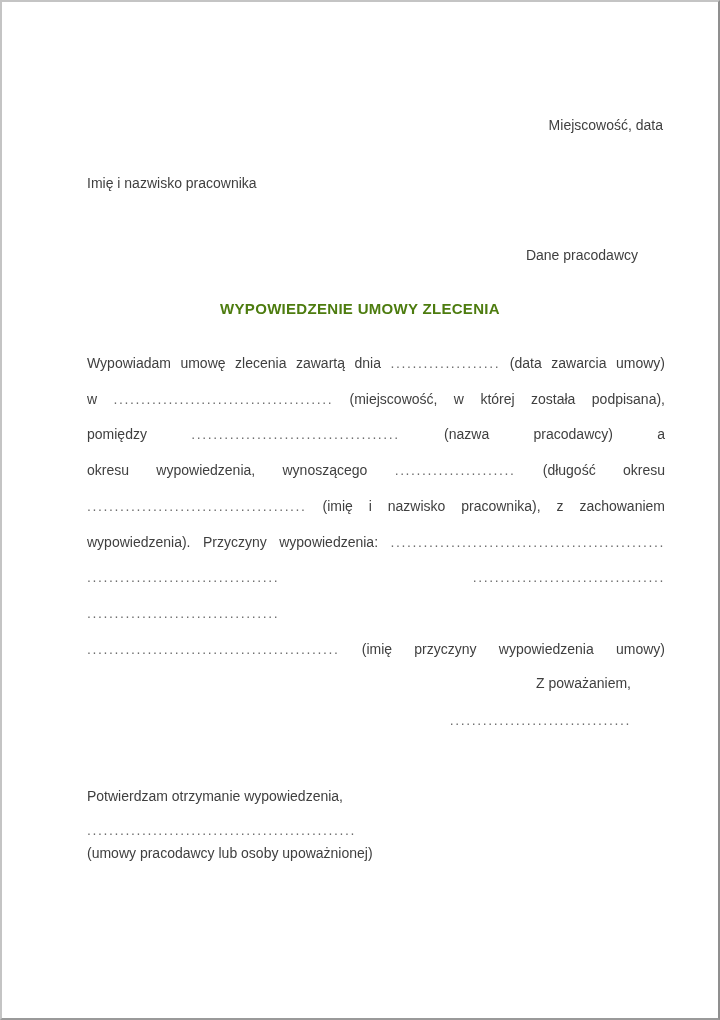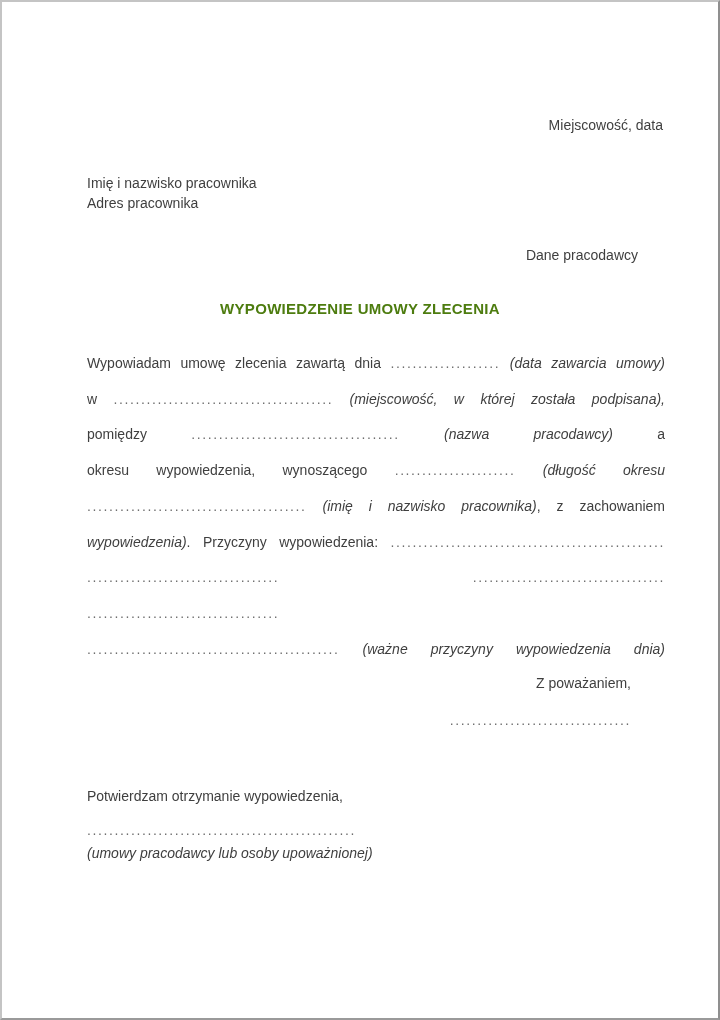--- a/index.html
+++ b/index.html
@@ -39,21 +39,21 @@
     top: 344px; left: 85px; width: 578px;
     line-height: 35.7px;
   }
   .line {
     text-align: justify;
     text-align-last: justify;
     white-space: normal;
   }
   .line.single { text-align-last: left; }
 
-  .it   { font-style: italic; }
+  .it   { }
   .dots { letter-spacing: 1.6px; color: #6e6e6e; }
 
   .regards { top: 671px; right: 87px; line-height: 20px; margin-left: 21px; }
 
   .sig-block {
     top: 707px; right: 87px;
     text-align: center;
     line-height: 22px;
   }
   .confirm { top: 784px; left: 85px; line-height: 20px; }
@@ -61,36 +61,35 @@
 </style>
 </head>
 <body>
 
 <div class="page">
 
   <div class="abs place-date right-text lh20">Miejscowość, data</div>
 
   <div class="abs employee lh20">
     <div>Imię i nazwisko pracownika</div>
-    <div>Adres pracownika</div>
   </div>
 
   <div class="abs employer right-text lh20">Dane pracodawcy</div>
 
   <div class="abs doc-title">WYPOWIEDZENIE UMOWY ZLECENIA</div>
 
   <div class="abs body-par">
     <div class="line"><span class="rg">Wypowiadam umowę zlecenia zawartą dnia </span><span class="dots">....................</span><span class="it"> (data zawarcia umowy)</span></div>
     <div class="line"><span class="rg">w </span><span class="dots">........................................</span><span class="it"> (miejscowość, w której została podpisana),</span></div>
     <div class="line"><span class="rg">pomiędzy </span><span class="dots">......................................</span><span class="it"> (nazwa pracodawcy)</span><span class="rg"> a</span></div>
     <div class="line"><span class="rg">okresu wypowiedzenia, wynoszącego </span><span class="dots">......................</span><span class="it"> (długość okresu</span></div>
     <div class="line"><span class="dots">........................................</span><span class="it"> (imię i nazwisko pracownika)</span><span class="rg">, z zachowaniem</span></div>
     <div class="line"><span class="it">wypowiedzenia)</span><span class="rg">. Przyczyny wypowiedzenia: </span><span class="dots">..................................................</span></div>
     <div class="line single"><span class="dots">................................... ................................... ...................................</span></div>
-    <div class="line"><span class="dots">..............................................</span><span class="it"> (ważne przyczyny wypowiedzenia dnia)</span></div>
+    <div class="line"><span class="dots">..............................................</span><span class="it"> (imię przyczyny wypowiedzenia umowy)</span></div>
   </div>
 
   <div class="abs regards">Z poważaniem,</div>
 
   <div class="abs sig-block">
     <div class="dots">.................................</div>
   </div>
 
   <div class="abs confirm">Potwierdzam otrzymanie wypowiedzenia,</div>
 

